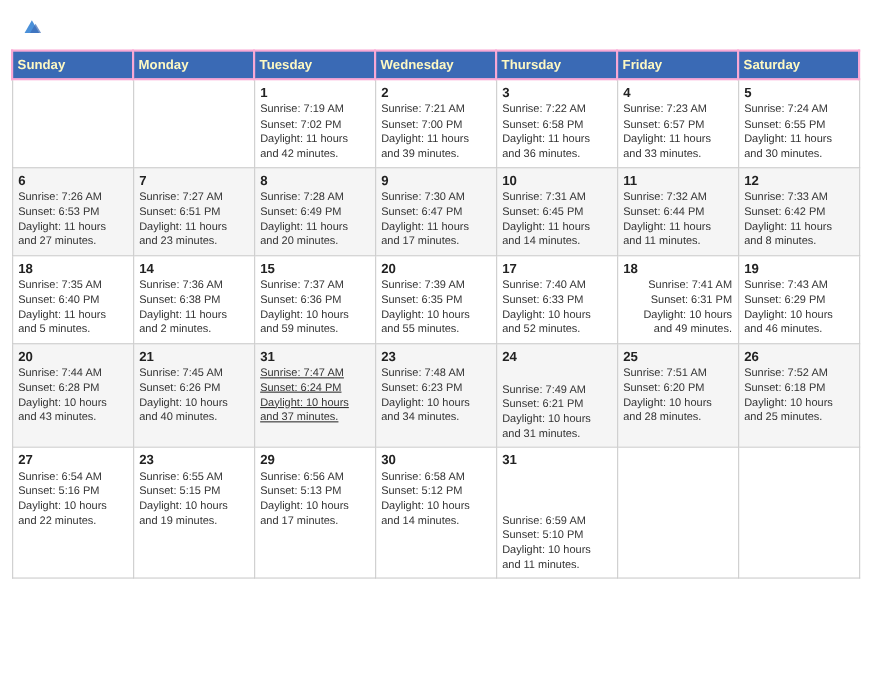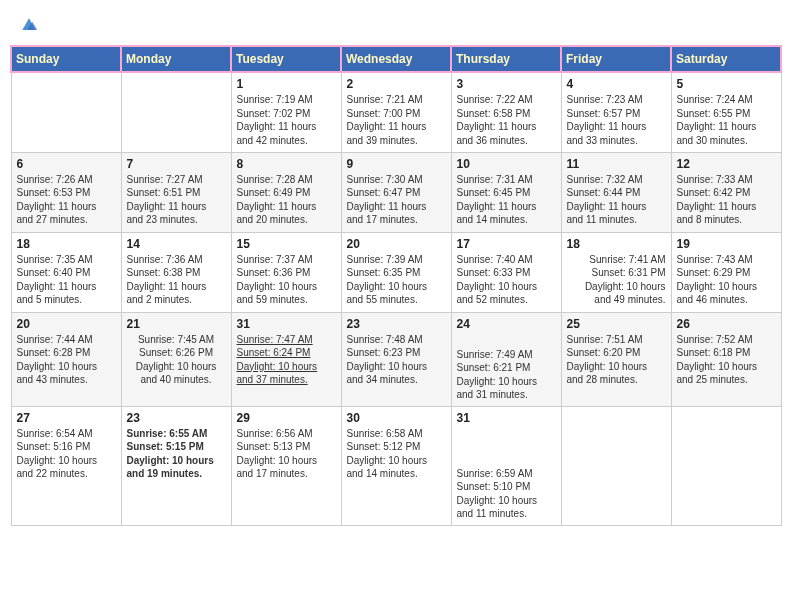--- a/index.html
+++ b/index.html
@@ -247,21 +247,21 @@
       </tr>
       <tr>
         <td>
           <div class="day-number">20</div>
           <div class="day-detail" style="white-space: pre-line;">Sunrise: 7:44 AM
 Sunset: 6:28 PM
 Daylight: 10 hours and 43 minutes.</div>
         </td>
         <td>
           <div class="day-number">21</div>
-          <div class="day-detail" style="white-space: pre-line; text-align: center;">Sunrise: 7:45 AM
+          <div class="day-detail" style="white-space: pre-line;">Sunrise: 7:45 AM
 Sunset: 6:26 PM
 Daylight: 10 hours and 40 minutes.</div>
         </td>
         <td>
           <div class="day-number">31</div>
           <div class="day-detail" style="white-space: pre-line; text-decoration: underline;">Sunrise: 7:47 AM
 Sunset: 6:24 PM
 Daylight: 10 hours and 37 minutes.</div>
         </td>
         <td>
@@ -291,21 +291,21 @@
       </tr>
       <tr>
         <td>
           <div class="day-number">27</div>
           <div class="day-detail" style="white-space: pre-line;">Sunrise: 6:54 AM
 Sunset: 5:16 PM
 Daylight: 10 hours and 22 minutes.</div>
         </td>
         <td>
           <div class="day-number">23</div>
-          <div class="day-detail" style="white-space: pre-line; font-weight: bold;">Sunrise: 6:55 AM
+          <div class="day-detail" style="white-space: pre-line;">Sunrise: 6:55 AM
 Sunset: 5:15 PM
 Daylight: 10 hours and 19 minutes.</div>
         </td>
         <td>
           <div class="day-number">29</div>
           <div class="day-detail" style="white-space: pre-line;">Sunrise: 6:56 AM
 Sunset: 5:13 PM
 Daylight: 10 hours and 17 minutes.</div>
         </td>
         <td>

